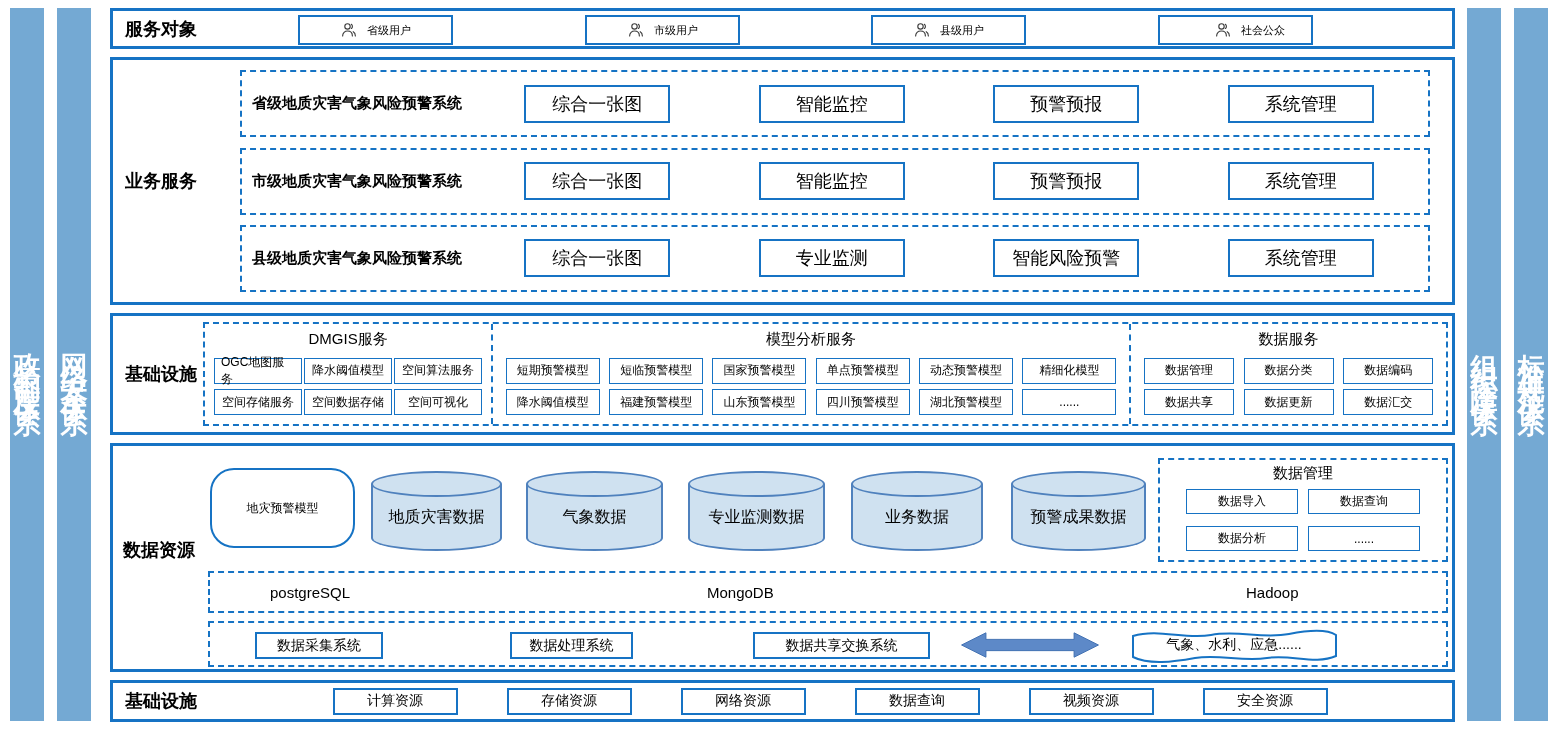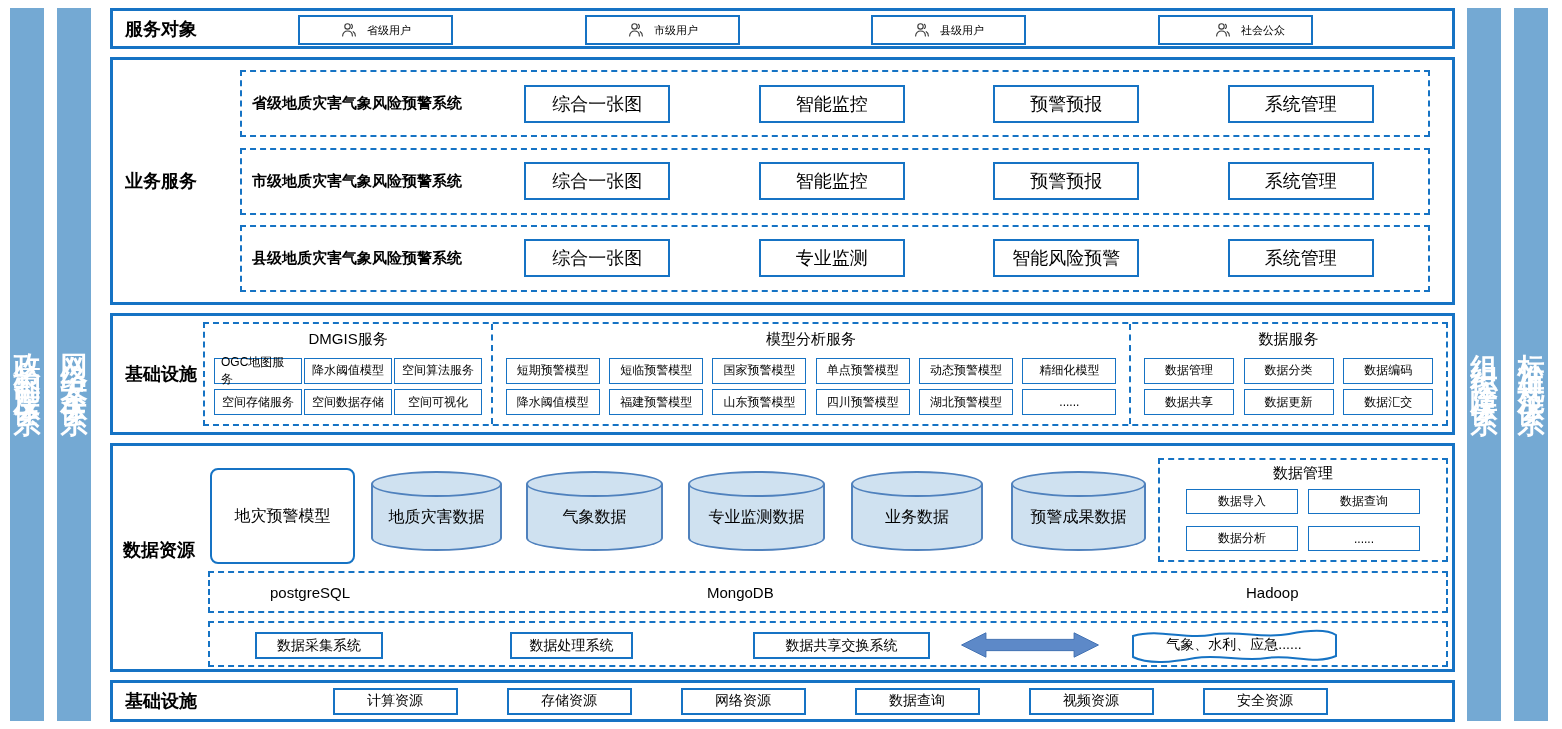--- a/index.html
+++ b/index.html
@@ -42,22 +42,22 @@
         border:2px dashed var(--accent);display:flex;}
   .plat-group{display:flex;flex-direction:column;padding:4px 0 6px;}
   .plat-group + .plat-group{border-left:2px dashed var(--accent);}
   .plat-title{text-align:center;font-size:15px;margin:2px 0 6px;}
   .plat-row{flex:1;display:flex;justify-content:space-around;align-items:center;padding:0 8px;}
   .pbox{border:1.5px solid var(--accent);height:26px;display:flex;align-items:center;
         justify-content:center;font-size:12px;background:#fff;padding:0 6px;}
   .g0 .pbox{width:88px;} .g1 .pbox{width:94px;} .g2 .pbox{width:90px;}
 
   
-  .model-box{position:absolute;left:97px;top:22px;width:145px;height:96px;border:2.5px solid var(--accent);
-        border-radius:8px;display:flex;align-items:center;justify-content:center;font-size:16px;background:#fff;}
+  .model-box{position:absolute;left:97px;top:22px;width:145px;height:80px;border:2.5px solid var(--accent);
+        border-radius:24px;display:flex;align-items:center;justify-content:center;font-size:12px;background:#fff;}
   .cylinder{position:absolute;top:25px;height:80px;}
   .cyl-top{position:absolute;left:0;right:0;top:0;height:26px;background:var(--cyl-fill);
         border:2px solid var(--cyl-border);border-radius:50%;z-index:2;}
   .cyl-body{position:absolute;left:0;right:0;top:13px;bottom:0;background:var(--cyl-fill);
         border:2px solid var(--cyl-border);border-top:none;border-radius:0 0 50% 50%/0 0 13px 13px;}
   .cyl-label{position:absolute;left:0;right:0;top:36px;text-align:center;font-size:16px;z-index:3;}
   .dm-box{position:absolute;left:1045px;top:12px;width:290px;height:104px;border:2px dashed var(--accent);
         background:#fff;}
   .dm-title{text-align:center;font-size:15px;margin-top:4px;}
   .dm-grid{display:flex;flex-wrap:wrap;justify-content:space-between;padding:6px 26px 0;row-gap:12px;}

